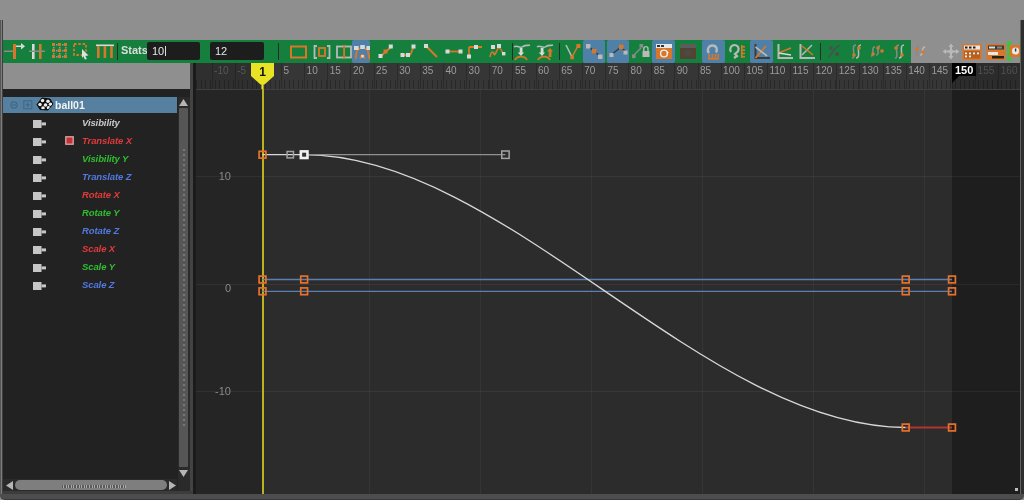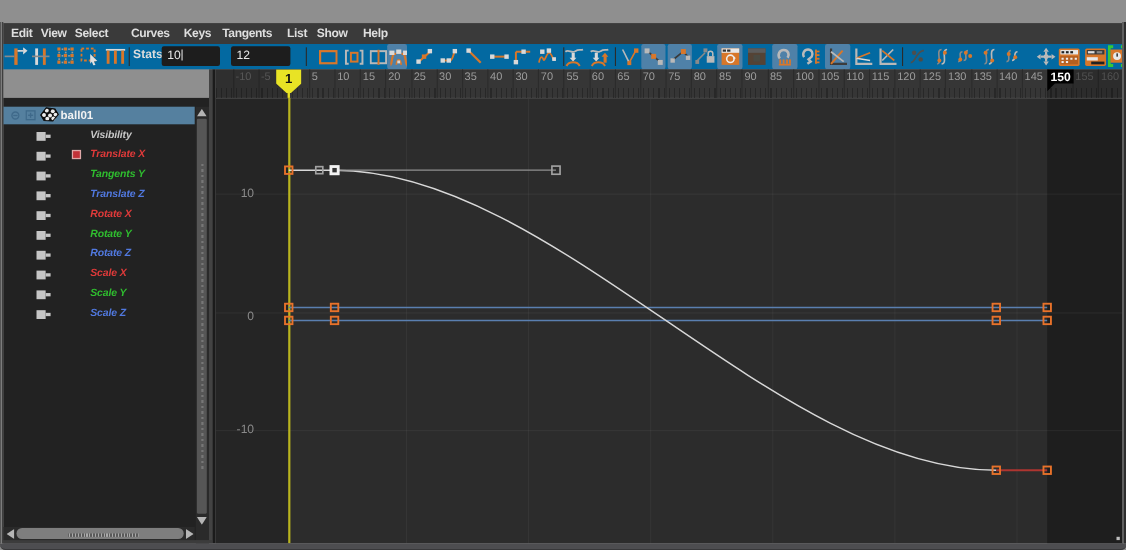--- a/index.html
+++ b/index.html
@@ -2,21 +2,21 @@
 <html><head><meta charset="utf-8"><style>
 *{margin:0;padding:0;box-sizing:border-box}
 html,body{width:1024px;height:500px;overflow:hidden;background:#8f8f8f;font-family:"Liberation Sans",sans-serif;-webkit-font-smoothing:antialiased}
 #win{position:absolute;left:0;top:0;width:1024px;height:500px;opacity:0.999}
 .abs{position:absolute}
 #title{left:0;top:0;width:1024px;height:20px;background:#f0efef;border-bottom:1px solid #c9c9c9;border-radius:5px 5px 0 0}
 #title .dot{position:absolute;top:5px;width:11px;height:11px;border-radius:50%;background:#cbcaca;border:1px solid #b9b8b8}
 #title .t{position:absolute;top:4px;width:100%;text-align:center;font-size:12.5px;color:#9a9a9a}
 #menu{left:3px;top:21px;width:1018px;height:19px;background:#3a3a3a}
 #menu span{position:absolute;top:4px;font-size:11px;font-weight:bold;letter-spacing:-0.35px;color:#dedede}
-#tools{left:3px;top:40px;width:1018px;height:23px;background:#0369a1}
+#tools{left:3px;top:40px;width:908px;height:23px;background:#15803d}
 .sep{position:absolute;top:3px;width:1px;height:17px;background:#2b2b2b}
 .tile{position:absolute;top:0px;width:23px;height:23px;background:#4f81a8;border-radius:2px}
 .ic{position:absolute;top:3px}
 .field{position:absolute;top:2px;height:18px;background:#1d1d1d;border-radius:2px;color:#e8e8e8;font-size:11px;padding:3px 0 0 5px}
 #lhead{left:3px;top:63px;width:187px;height:26px;background:#3b3b3b}
 #search{position:absolute;left:26px;top:6px;width:156px;height:15px;background:#232323;border-radius:3px;color:#8b8b8b;font-size:10.5px;font-weight:bold;padding:2px 0 0 6px}
 #ruler{left:196px;top:63px;width:825px;height:26px;background:#363636;overflow:hidden}
 #splitter{left:190px;top:63px;width:3px;height:431px;background:#434343}
 #gapd{left:193px;top:63px;width:3px;height:431px;background:#1b1b1b}
 #ruler .lb{position:absolute;top:2px;font-size:10px;color:#9c9c9c}
@@ -25,31 +25,20 @@
 #tree{left:3px;top:89px;width:187px;height:405px;background:#222222}
 .chan{position:absolute;left:79px;font-size:9.5px;font-style:italic;font-weight:bold;letter-spacing:-0.1px}
 #graph{left:196px;top:89px;width:825px;height:405px;background:#2c2c2c;overflow:hidden}
 .vlab{position:absolute;font-size:11px;color:#8a8a8a}
 #bstrip{left:0px;top:494px;width:1024px;height:6px;background:#4d4d50;border-bottom:1px solid #38383a;border-radius:0 0 5px 5px}
 #lborder{left:0;top:20px;width:3px;height:474px;background:linear-gradient(90deg,#565656 0 1px,#7d7d7d 1px 2px,#3f3f3f 2px 3px)}
 #rborder{left:1020px;top:20px;width:4px;height:474px;background:linear-gradient(90deg,#606060 0 1.5px,#2e2e2e 1.5px 4px)}
 </style></head>
 <body>
 <div id="win">
-  <div id="menu" class="abs">
-    <span style="left:7px">Edit</span>
-    <span style="left:34px">View</span>
-    <span style="left:65px">Select</span>
-    <span style="left:116px">Curves</span>
-    <span style="left:164px">Keys</span>
-    <span style="left:199px">Tangents</span>
-    <span style="left:258px">List</span>
-    <span style="left:285px">Show</span>
-    <span style="left:327px">Help</span>
-  </div>
   <div id="tools" class="abs">
       <svg class="ic" style="left:1px;top:3px" width="22" height="17" viewBox="0 0 22 17">
         <rect x="9" y="1" width="3" height="15" fill="#d8772a"></rect>
         <rect x="0" y="7.5" width="9" height="1.5" fill="#8a8a8a"></rect>
         <rect x="12" y="2.5" width="5" height="1.5" fill="#d9d9d9"></rect>
         <path d="M17 0 L21 3.2 L17 6.5 Z" fill="#d9d9d9"></path>
       </svg>
       <svg class="ic" style="left:26px;top:3px" width="17" height="17" viewBox="0 0 17 17">
         <rect x="3" y="1" width="2.6" height="15" fill="#d9d9d9"></rect>
         <rect x="10" y="1" width="2.6" height="15" fill="#d8772a"></rect>
@@ -417,21 +406,21 @@
         <rect x="8.5" y="3.4" width="4.5" height="3" fill="#c6c6c6"></rect>
       </svg>
       <svg style="position:absolute;left:62px;top:47px" width="9" height="9">
         <rect x="0.8" y="0.8" width="7.4" height="7.4" fill="#c23238" stroke="#dfa8a8" stroke-width="1.3"></rect>
       </svg>
       <div class="chan" style="top:46px;color:#e03a3a">Translate X</div>
       <svg style="position:absolute;left:30px;top:66px" width="15" height="10" viewBox="0 0 15 10">
         <rect x="0" y="1" width="8.5" height="8" fill="#c6c6c6"></rect>
         <rect x="8.5" y="3.4" width="4.5" height="3" fill="#c6c6c6"></rect>
       </svg>
-      <div class="chan" style="top:64px;color:#2fbe2f">Tangents Y</div>
+      <div class="chan" style="top:64px;color:#2fbe2f">Visibility Y</div>
       <svg style="position:absolute;left:30px;top:84px" width="15" height="10" viewBox="0 0 15 10">
         <rect x="0" y="1" width="8.5" height="8" fill="#c6c6c6"></rect>
         <rect x="8.5" y="3.4" width="4.5" height="3" fill="#c6c6c6"></rect>
       </svg>
       <div class="chan" style="top:82px;color:#5179e0">Translate Z</div>
       <svg style="position:absolute;left:30px;top:102px" width="15" height="10" viewBox="0 0 15 10">
         <rect x="0" y="1" width="8.5" height="8" fill="#c6c6c6"></rect>
         <rect x="8.5" y="3.4" width="4.5" height="3" fill="#c6c6c6"></rect>
       </svg>
       <div class="chan" style="top:100px;color:#e03a3a">Rotate X</div>

